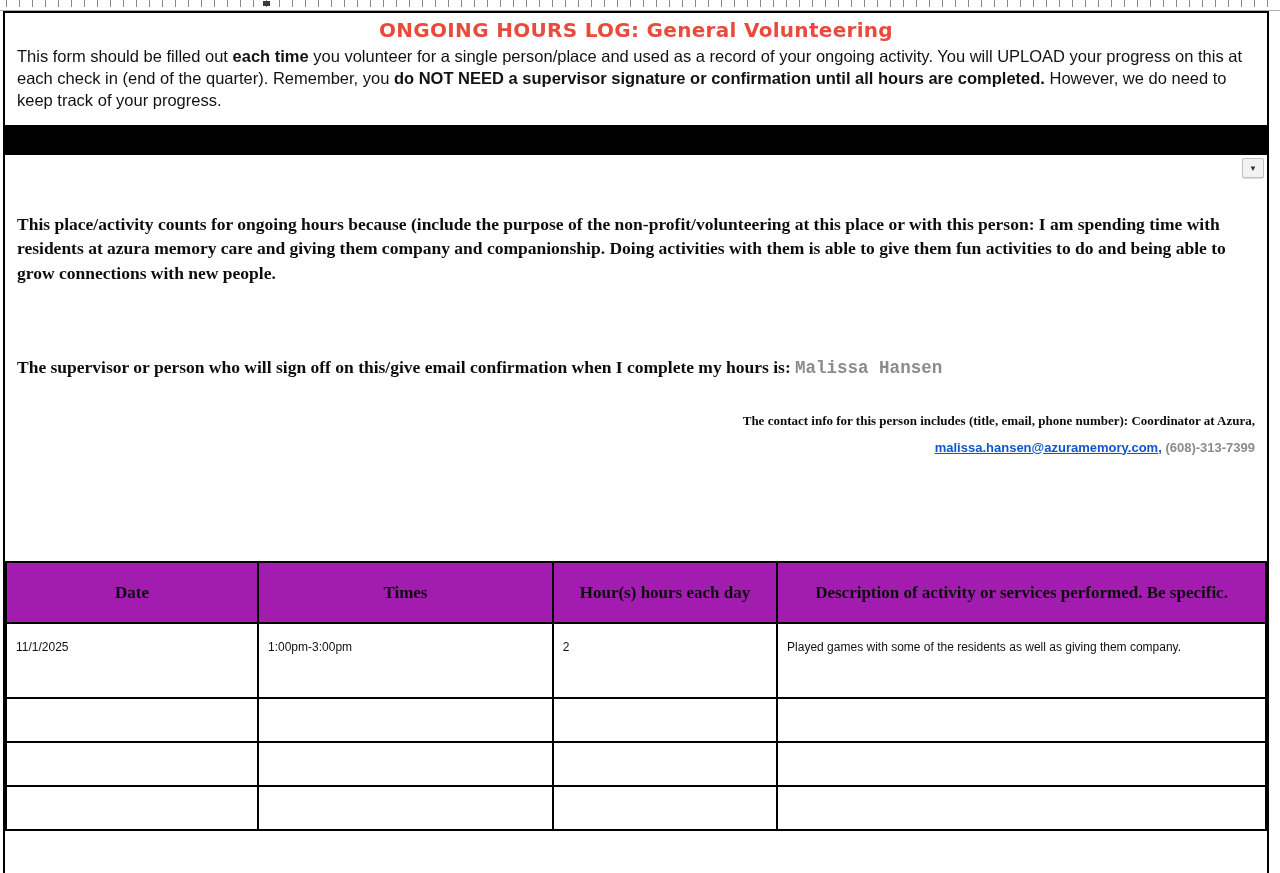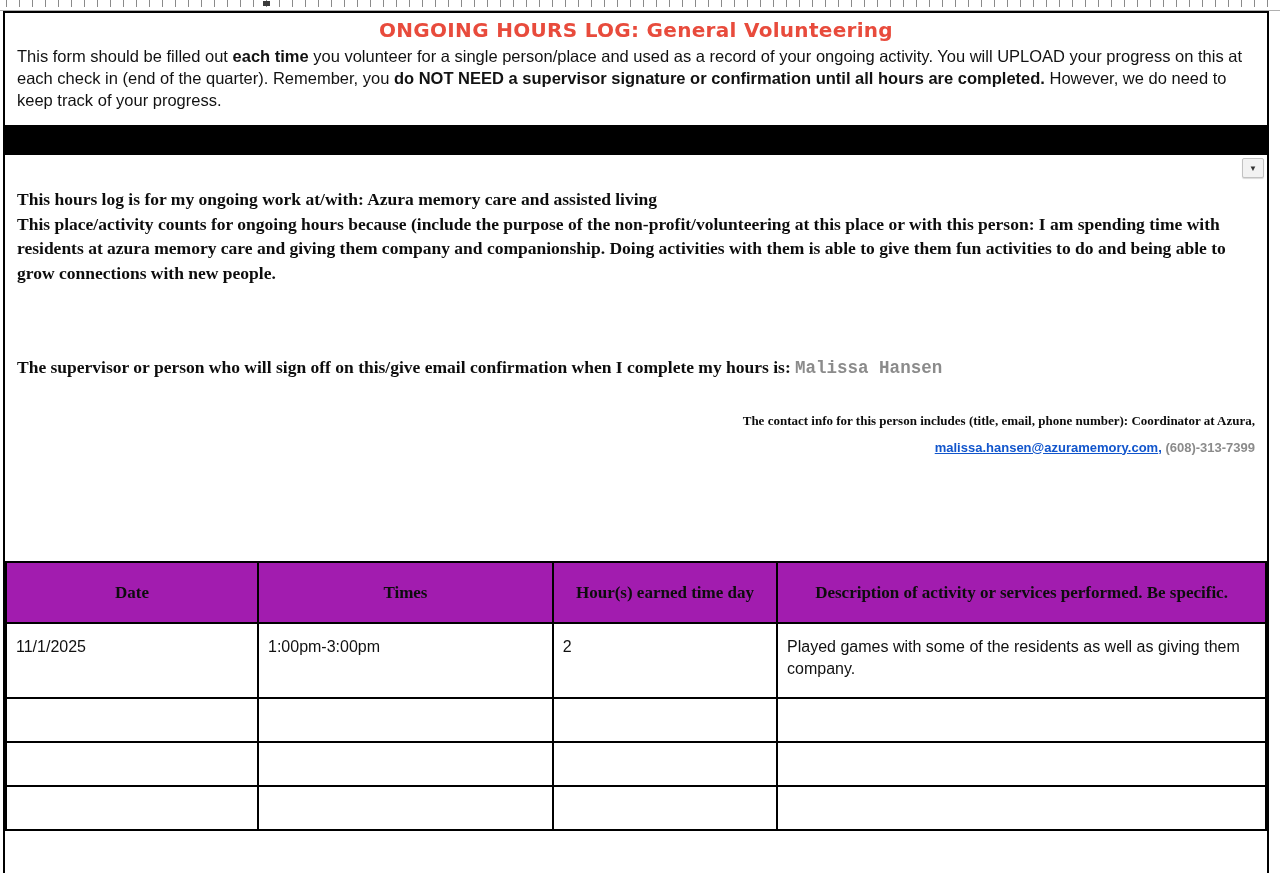--- a/index.html
+++ b/index.html
@@ -53,21 +53,21 @@
 
   
   table.log { margin-top:100px; width:100%; border-collapse:collapse; table-layout:fixed; }
   table.log th, table.log td { border:2px solid #000; }
   table.log th {
     background:#a21caf; font-family:"Liberation Serif", serif; font-weight:bold;
     font-size:17px; line-height:23px; text-align:center; vertical-align:middle;
     height:61px; padding:2px 8px; color:#0d0d0d;
   }
   table.log td {
-    font-family:"Liberation Sans", sans-serif; font-size:16px; line-height:22px;
+    font-family:"Liberation Sans", sans-serif; font-size:12px; line-height:22px;
     vertical-align:top; padding:12px 9px 0 9px; color:#111;
   }
   tr.data-row   { height:75px; }
   tr.empty-row  { height:44px; }
 </style>
 </head>
 <body>
 
 <div class="ruler">
   <div class="ruler-marker"></div>
@@ -84,21 +84,21 @@
   </div>
 
   <div class="black-bar"></div>
 
   <div class="dropdown-btn">
     <span>▼</span>
   </div>
 
   <div class="pad">
     <p class="serif block-work">
-      <span>This hours log is for my ongoing work at/with: Azura memory care and assisted living</span><br>
+      <br>
       <span>This place/activity counts for ongoing hours because (include the purpose of the non-profit/volunteering at this place or with this person: I am spending time with residents at azura memory care and giving them company and companionship. Doing activities with them is able to give them fun activities to do and being able to grow connections with new people.</span>
     </p>
 
     <p class="serif block-super">
       <span>The supervisor or person who will sign off on this/give email confirmation when I complete my hours is: </span><span class="gray-name">Malissa Hansen</span>
     </p>
 
     <p class="serif block-contact">
       <span>The contact info for this person includes (title, email, phone number): Coordinator at Azura,</span><br>
       <a class="link">malissa.hansen@azuramemory.com</a><span class="link-comma">, </span><span class="gray-phone">(608)-313-7399</span>
@@ -109,21 +109,21 @@
     <colgroup>
       <col style="width:20%">
         <col style="width:23.4%">
         <col style="width:17.8%">
         <col style="width:38.8%">
     </colgroup>
     <thead>
       <tr>
         <th>Date</th>
         <th>Times</th>
-        <th>Hour(s) earned time day</th>
+        <th>Hour(s) hours each day</th>
         <th>Description of activity or services performed. Be specific.</th>
       </tr>
     </thead>
     <tbody>
       <tr class="data-row">
         <td>11/1/2025</td>
         <td>1:00pm-3:00pm</td>
         <td>2</td>
         <td>Played games with some of the residents as well as giving them company.</td>
       </tr>

